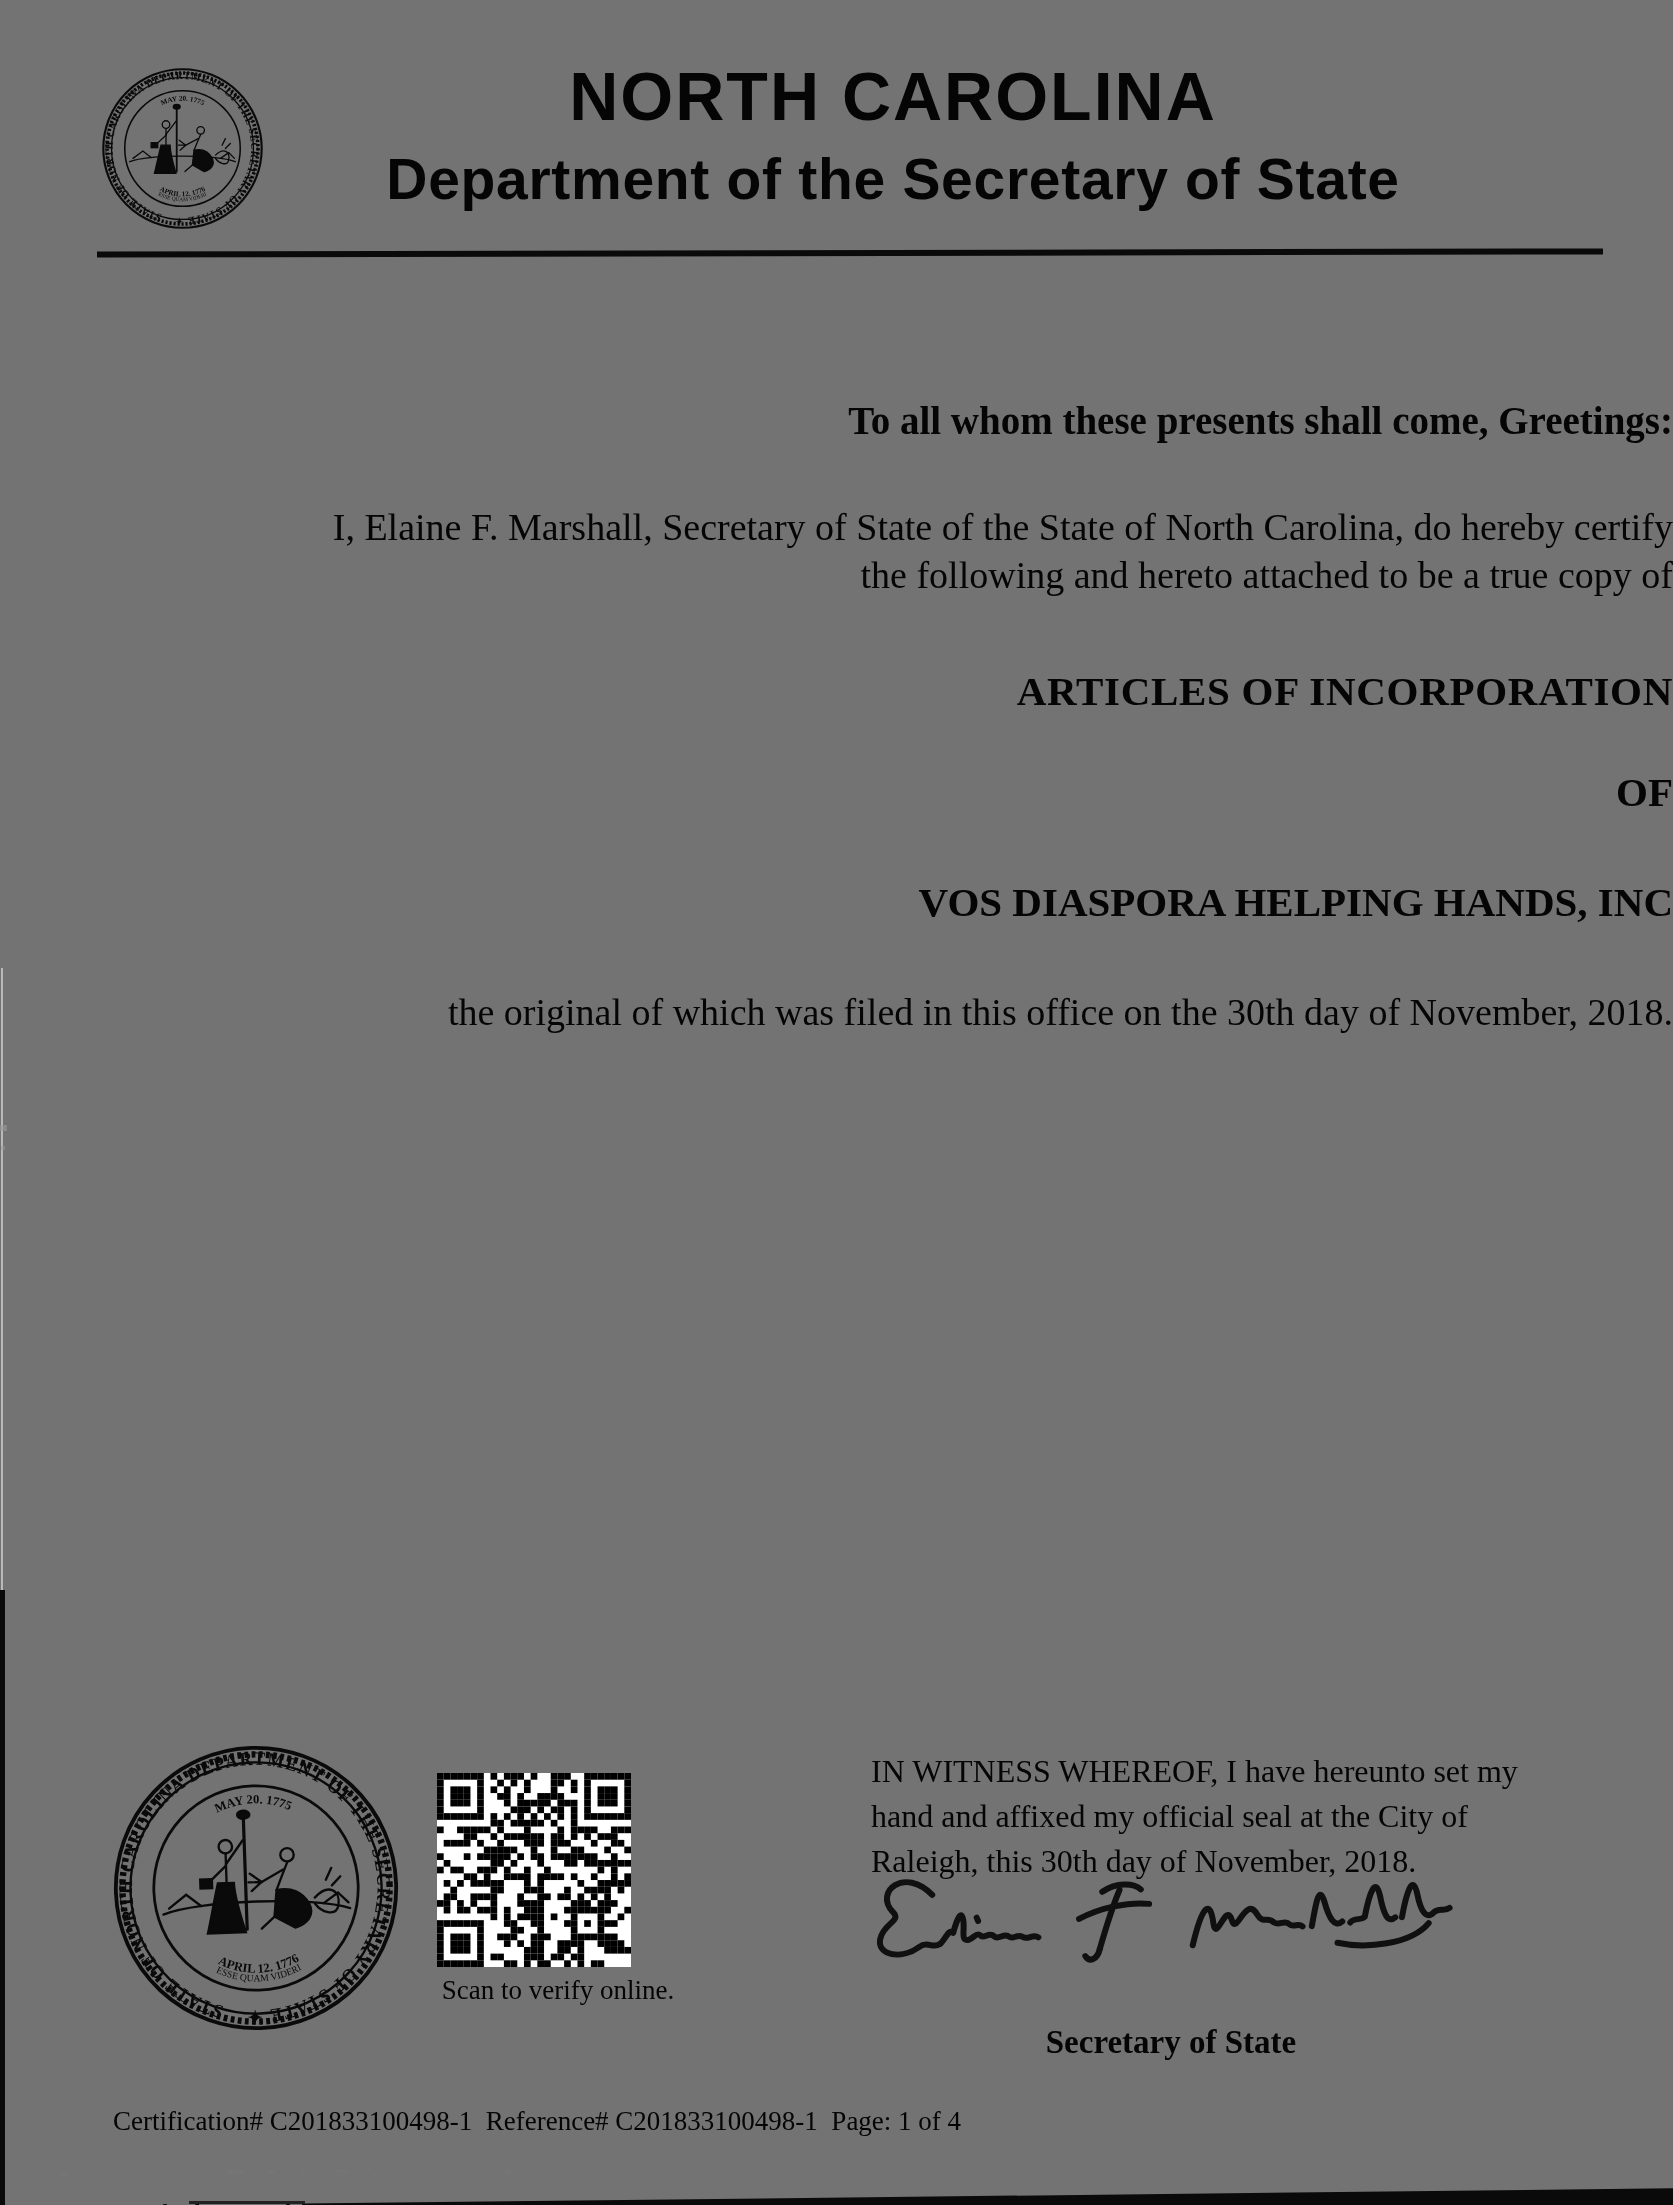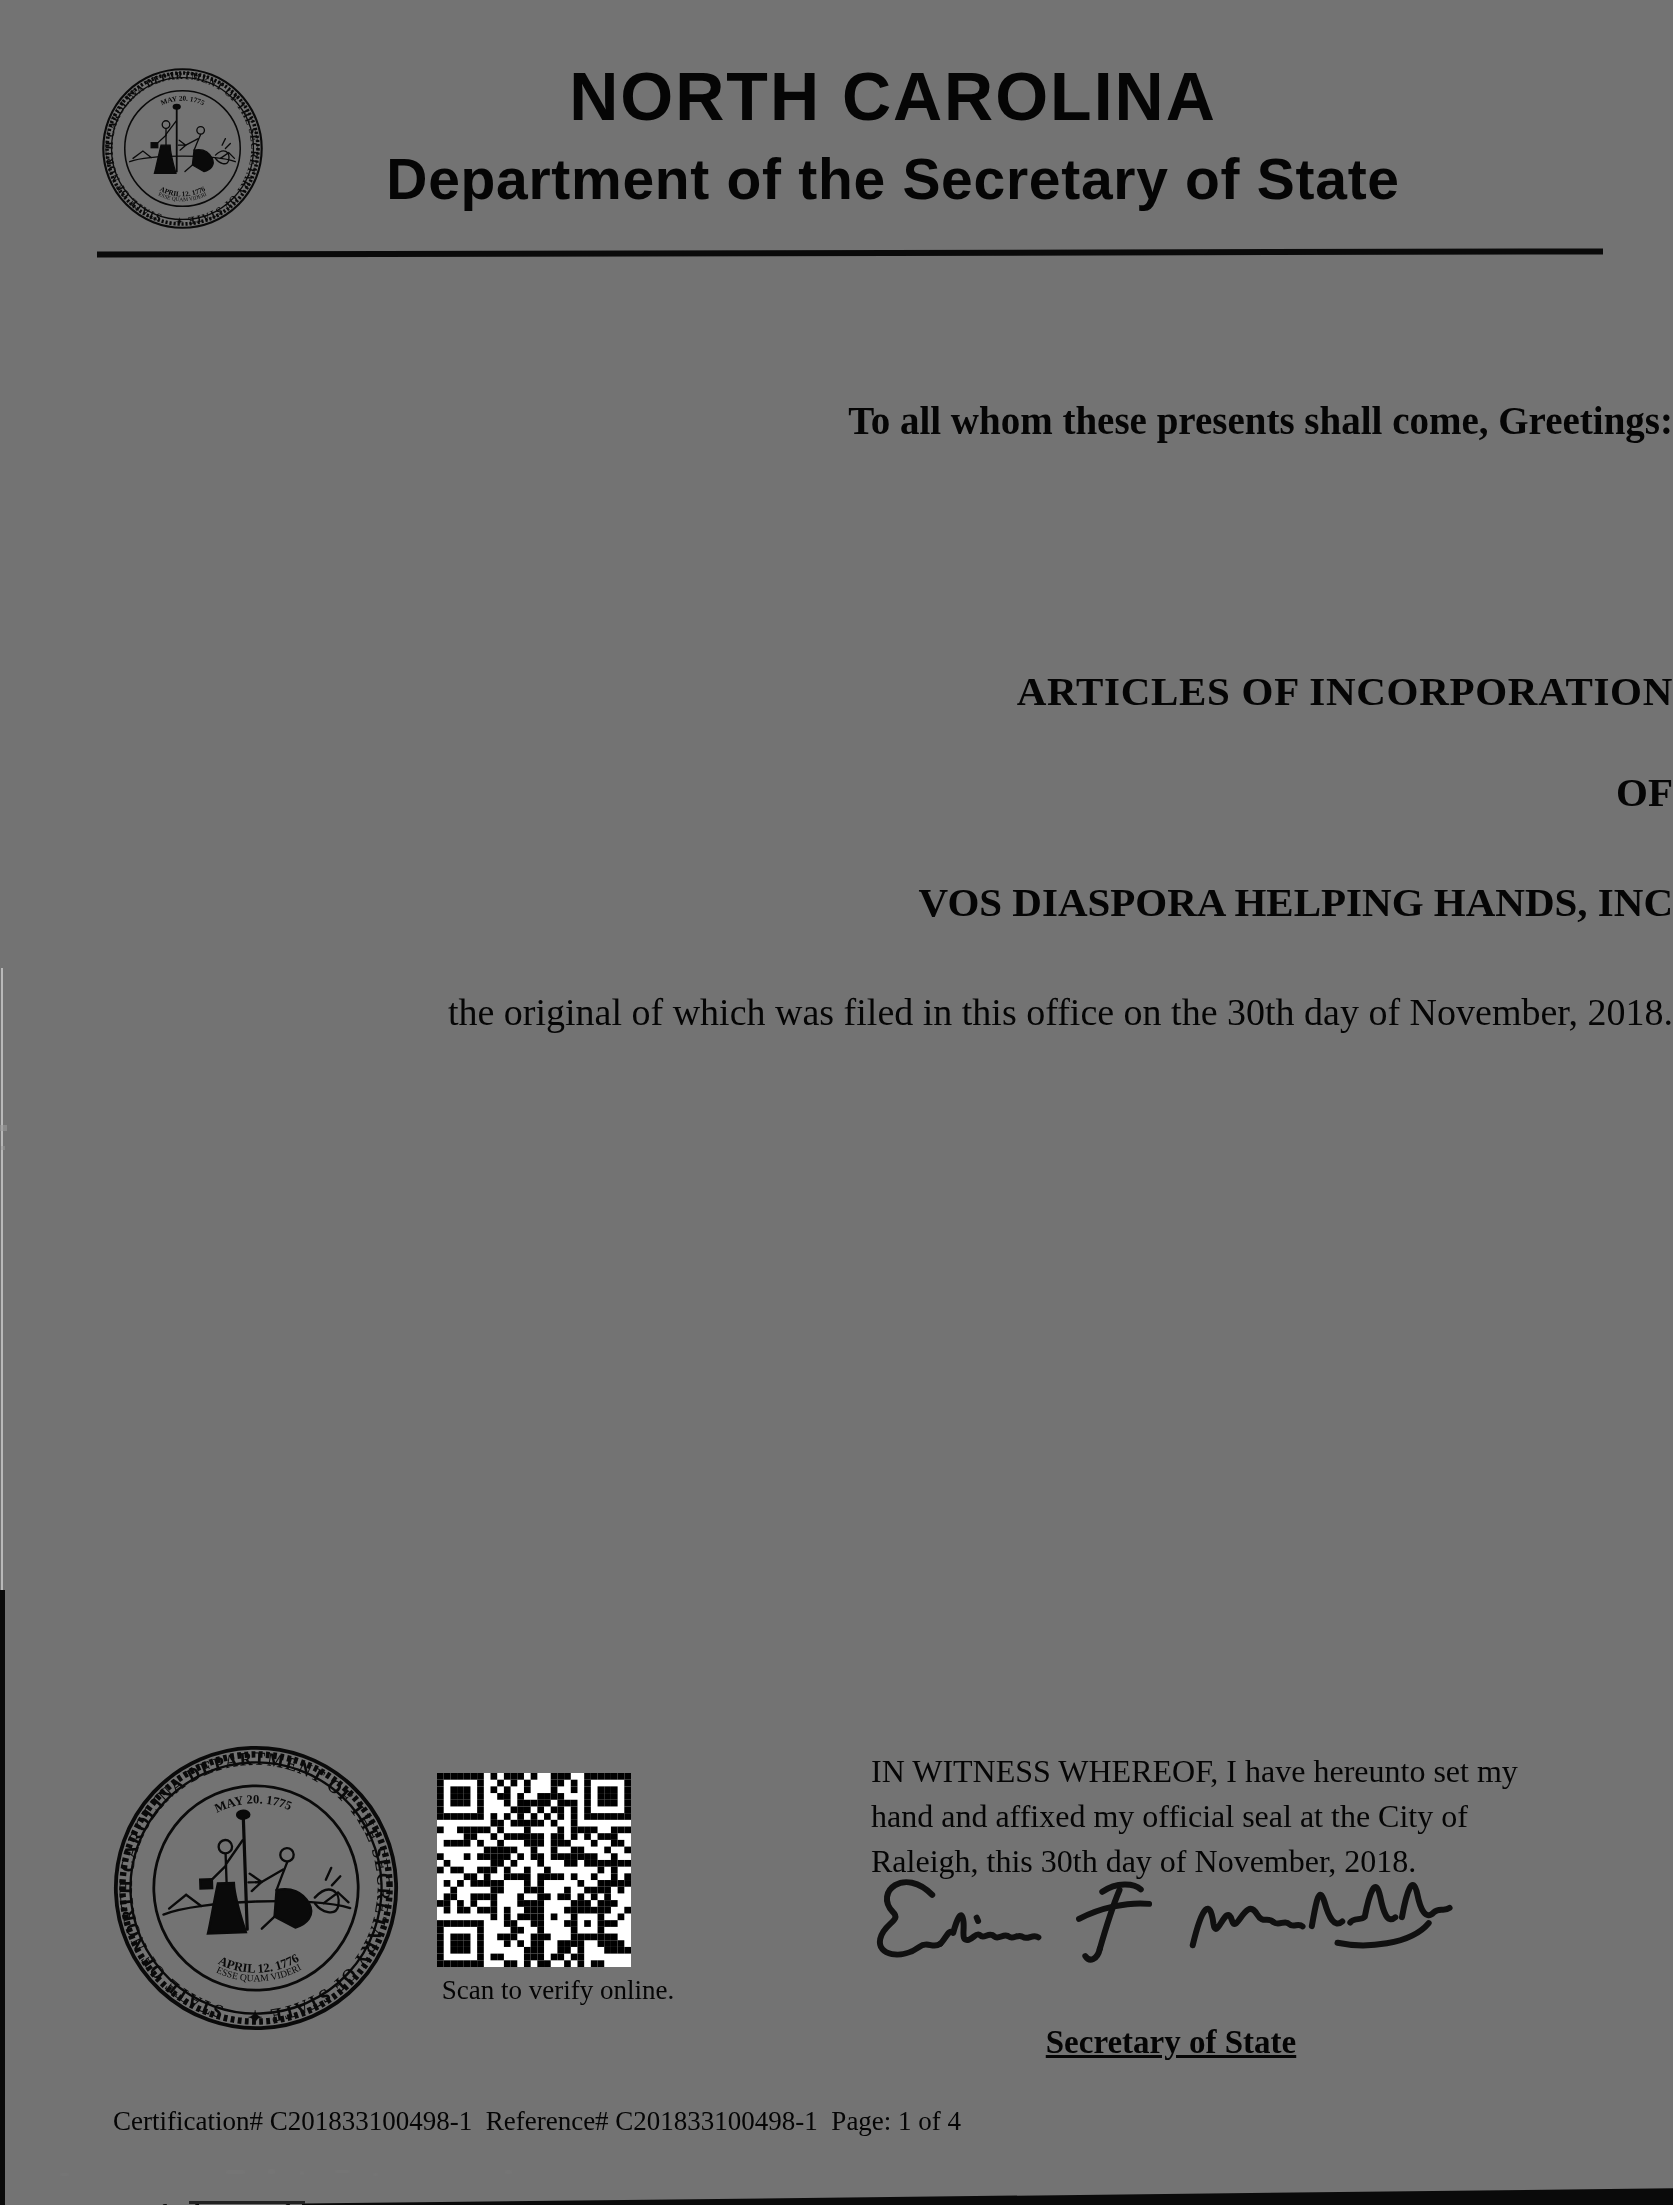--- a/index.html
+++ b/index.html
@@ -21,21 +21,21 @@
   .doc-title{top:667px;font:bold 41px/1.2 "Liberation Serif",serif;letter-spacing:0.7px;}
   .of-label{top:768px;font:bold 41px/1.2 "Liberation Serif",serif;}
   .company{top:878px;font:bold 41px/1.2 "Liberation Serif",serif;}
   .filing{top:990px;font:400 38px/1.2 "Liberation Serif",serif;}
   
   .seal-bottom{left:108px;top:1742px;width:296px;height:292px;transform:rotate(-2deg);}
   .qr{left:437px;top:1773px;width:194px;height:194px;}
   .qr-caption{left:425px;top:1974px;width:266px;text-align:center;font:400 27px/1.2 "Liberation Serif",serif;}
   .witness{left:871px;top:1749px;width:697px;font:400 32px/45px "Liberation Serif",serif;}
   .signature{left:860px;top:1847px;width:651px;height:153px;transform:rotate(-1.5deg);}
-  .sig-title{left:985px;top:2023px;width:372px;text-align:center;font:bold 33px/1.2 "Liberation Serif",serif;text-decoration:underline;}
+  .sig-title{left:985px;top:2023px;width:372px;text-align:center;font:bold 33px/1.2 "Liberation Serif",serif;}
   .cert-lines{left:113px;top:2044px;width:996px;font:400 27px/31px "Liberation Serif",serif;white-space:pre-wrap;}
   
   .edge-faint{left:1.3px;top:968px;width:2px;height:624px;background:#b9b9b9;}
   .edge-solid{left:0;top:1590px;width:5.3px;height:616px;background:#0a0a0a;}
   .edge-tick{left:0;top:1125px;width:7.3px;height:6px;background:#9a9a9a;opacity:.6;}
   .edge-tick2{left:0.7px;top:1146px;width:4.6px;height:4px;background:#9a9a9a;opacity:.5;}
   .wedge{left:0;top:2185px;width:1673px;height:20.6px;background:#0a0a0a;
          clip-path:polygon(302px 18.6px,1673px 3.3px,1673px 20.6px,302px 20.6px);}
   .wedge-tail{left:189px;top:2201px;width:116px;height:2.7px;background:#222;}
   .speck{background:#777;opacity:.35;border-radius:1.3px;}
@@ -102,20 +102,24 @@
   </svg>
 
   <div class="abs h-text">
     <div class="abs h-title">NORTH CAROLINA</div>
     <div class="abs h-sub">Department of the Secretary of State</div>
   </div>
   <div class="abs h-rule"></div>
 
   <div class="abs center-line salutation">To all whom these presents shall come, Greetings:</div>
 
+  <div class="abs center-line certify">
+    <div>I, Elaine F. Marshall, Secretary of State of the State of North Carolina, do hereby certify</div>
+    <div>the following and hereto attached to be a true copy of</div>
+  </div>
 
   <div class="abs center-line doc-title">ARTICLES OF INCORPORATION</div>
   <div class="abs center-line of-label">OF</div>
   <div class="abs center-line company">VOS DIASPORA HELPING HANDS, INC</div>
   <div class="abs center-line filing">the original of which was filed in this office on the 30th day of November, 2018.</div>
 
   <svg class="abs seal-bottom" viewBox="0 0 200 200">
     <use href="#seal"></use>
   </svg>
 

